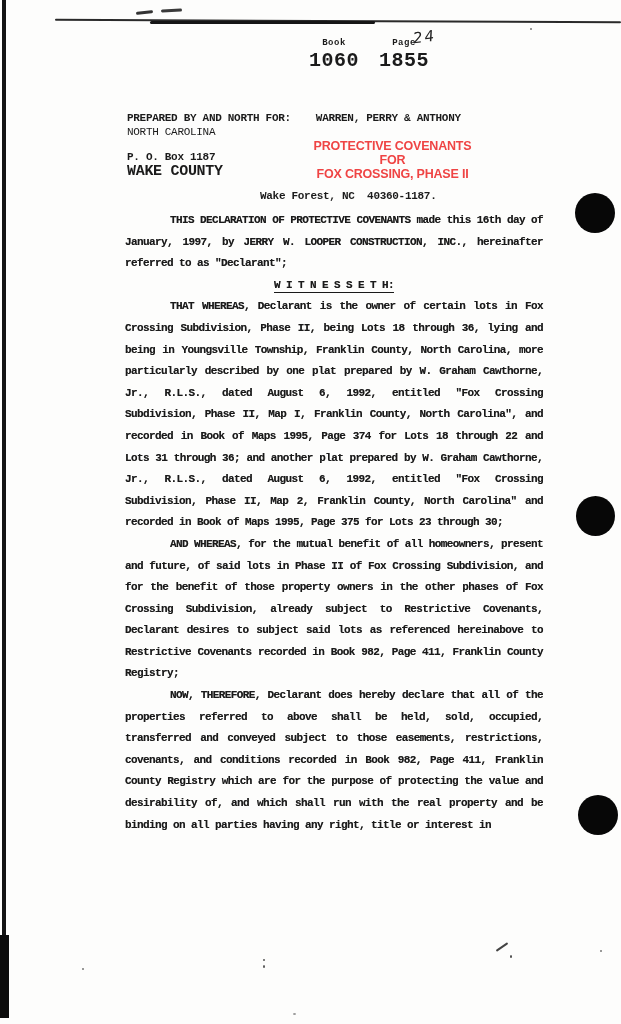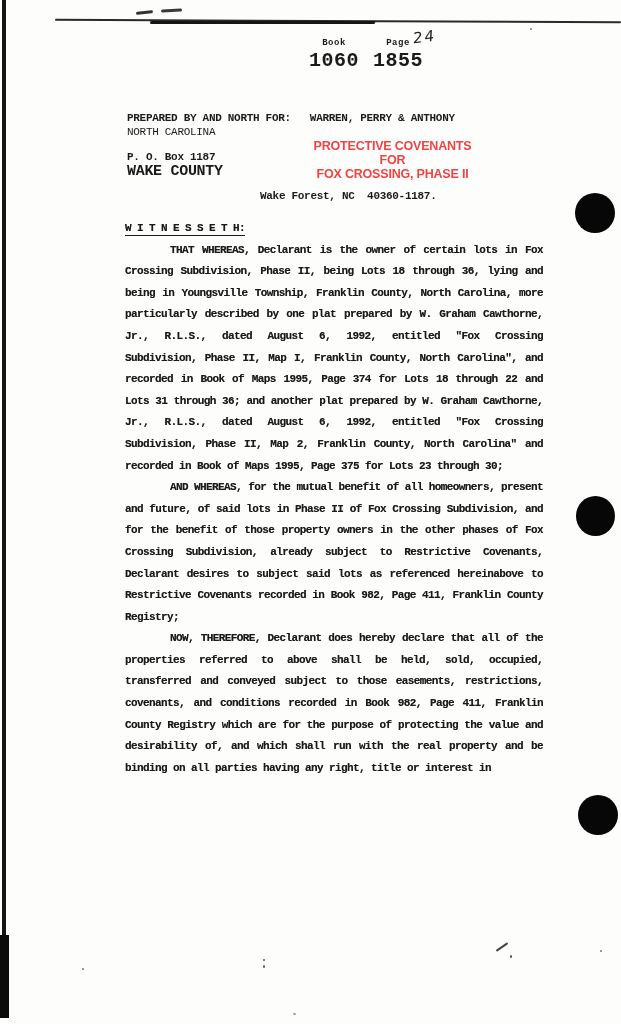--- a/index.html
+++ b/index.html
@@ -21,48 +21,48 @@
   .speck{position:absolute;background:#777;border-radius:50%;}
   .sp1{left:530px;top:28px;width:2px;height:2px;}
   .sp2{left:263px;top:959px;width:2px;height:2px;background:#555;}
   .sp3{left:263px;top:965px;width:2px;height:3px;background:#555;}
   .sp4{left:82px;top:968px;width:2px;height:2px;}
   .sp5{left:510px;top:955px;width:2px;height:3px;background:#4a4a4a;}
   .sp6{left:600px;top:950px;width:2px;height:2px;}
   .sp7{left:293px;top:1013px;width:3px;height:2px;background:#999;}
   .slash{position:absolute;left:495px;top:946px;width:14px;height:2px;background:#444;transform:rotate(-35deg);border-radius:1px;}
   
-  .stamp{position:absolute;left:308px;top:38px;display:flex;gap:12px;}
+  .stamp{position:absolute;left:308px;top:38px;display:flex;gap:18px;}
   .stamp-col{width:52px;text-align:center;display:flex;flex-direction:column;}
   .stamp-label{font-size:9px;font-weight:bold;letter-spacing:0.5px;}
   .stamp-num{font-size:20px;font-weight:bold;margin-top:1px;letter-spacing:0.5px;}
   .handwritten{
     position:absolute;left:413px;top:28px;font-family:"DejaVu Sans",sans-serif;
     font-size:15px;color:#222;transform:rotate(-7deg) skewX(-10deg);letter-spacing:2px;
   }
   
   .prepared{position:absolute;left:127px;top:86px;font-size:11px;font-weight:bold;letter-spacing:-0.3px;line-height:13px;white-space:pre;}
-  .firm{margin-left:19px;}
+  .firm{margin-left:25px;}
   .addr1{}
   .addr2{margin-left:133px;}
   .state{position:absolute;left:127px;top:126px;font-size:11px;font-weight:normal;letter-spacing:-0.3px;}
   .doc-title{
     position:absolute;left:310px;top:139px;width:165px;text-align:center;
     font-family:"Liberation Sans",sans-serif;font-size:12.5px;font-weight:bold;
     line-height:14px;color:#ef4444;letter-spacing:-0.2px;
   }
   .county{position:absolute;left:127px;top:163px;font-size:15px;font-weight:bold;letter-spacing:-0.3px;}
   
   .body-text{
     position:absolute;left:125px;top:210px;width:418px;
     font-size:11px;font-weight:bold;letter-spacing:-0.6px;line-height:21.6px;
     text-align:justify;color:#1a1a1a;text-shadow:0 0 0.4px rgba(20,20,20,0.55);
   }
   .para{margin:0;text-indent:45px;}
-  .witnesseth-row{text-indent:0;margin-top:8px;}
+  .witnesseth-row{text-align:center;text-indent:0;}
   .witnesseth{border-bottom:1.5px solid #1a1a1a;padding-bottom:1px;}
 </style>
 </head>
 <body>
 
 <div class="page">
 
   <div class="left-line"></div>
   <div class="left-bar"></div>
   <div class="top-streak"></div>
@@ -99,20 +99,21 @@
     <div class="addr2">Wake Forest, NC  40360-1187.</div>
   </div>
   <div class="state">NORTH CAROLINA</div>
   <div class="doc-title">
     <div>PROTECTIVE COVENANTS FOR</div>
     <div>FOX CROSSING, PHASE II</div>
   </div>
   <div class="county">WAKE COUNTY</div>
 
   <div class="body-text">
+    <p class="para">THIS DECLARATION OF PROTECTIVE COVENANTS made this 16th day of January, 1997, by JERRY W. LOOPER CONSTRUCTION, INC., hereinafter referred to as "Declarant";</p>
     <div class="witnesseth-row">
       <span class="witnesseth">W I T N E S S E T H:</span>
     </div>
     <p class="para">THAT WHEREAS, Declarant is the owner of certain lots in Fox Crossing Subdivision, Phase II, being Lots 18 through 36, lying and being in Youngsville Township, Franklin County, North Carolina, more particularly described by one plat prepared by W. Graham Cawthorne, Jr., R.L.S., dated August 6, 1992, entitled "Fox Crossing Subdivision, Phase II, Map I, Franklin County, North Carolina", and recorded in Book of Maps 1995, Page 374 for Lots 18 through 22 and Lots 31 through 36; and another plat prepared by W. Graham Cawthorne, Jr., R.L.S., dated August 6, 1992, entitled "Fox Crossing Subdivision, Phase II, Map 2, Franklin County, North Carolina" and recorded in Book of Maps 1995, Page 375 for Lots 23 through 30;</p>
     <p class="para">AND WHEREAS, for the mutual benefit of all homeowners, present and future, of said lots in Phase II of Fox Crossing Subdivision, and for the benefit of those property owners in the other phases of Fox Crossing Subdivision, already subject to Restrictive Covenants, Declarant desires to subject said lots as referenced hereinabove to Restrictive Covenants recorded in Book 982, Page 411, Franklin County Registry;</p>
     <p class="para">NOW, THEREFORE, Declarant does hereby declare that all of the properties referred to above shall be held, sold, occupied, transferred and conveyed subject to those easements, restrictions, covenants, and conditions recorded in Book 982, Page 411, Franklin County Registry which are for the purpose of protecting the value and desirability of, and which shall run with the real property and be binding on all parties having any right, title or interest in</p>
   </div>
 
 </div>
 

